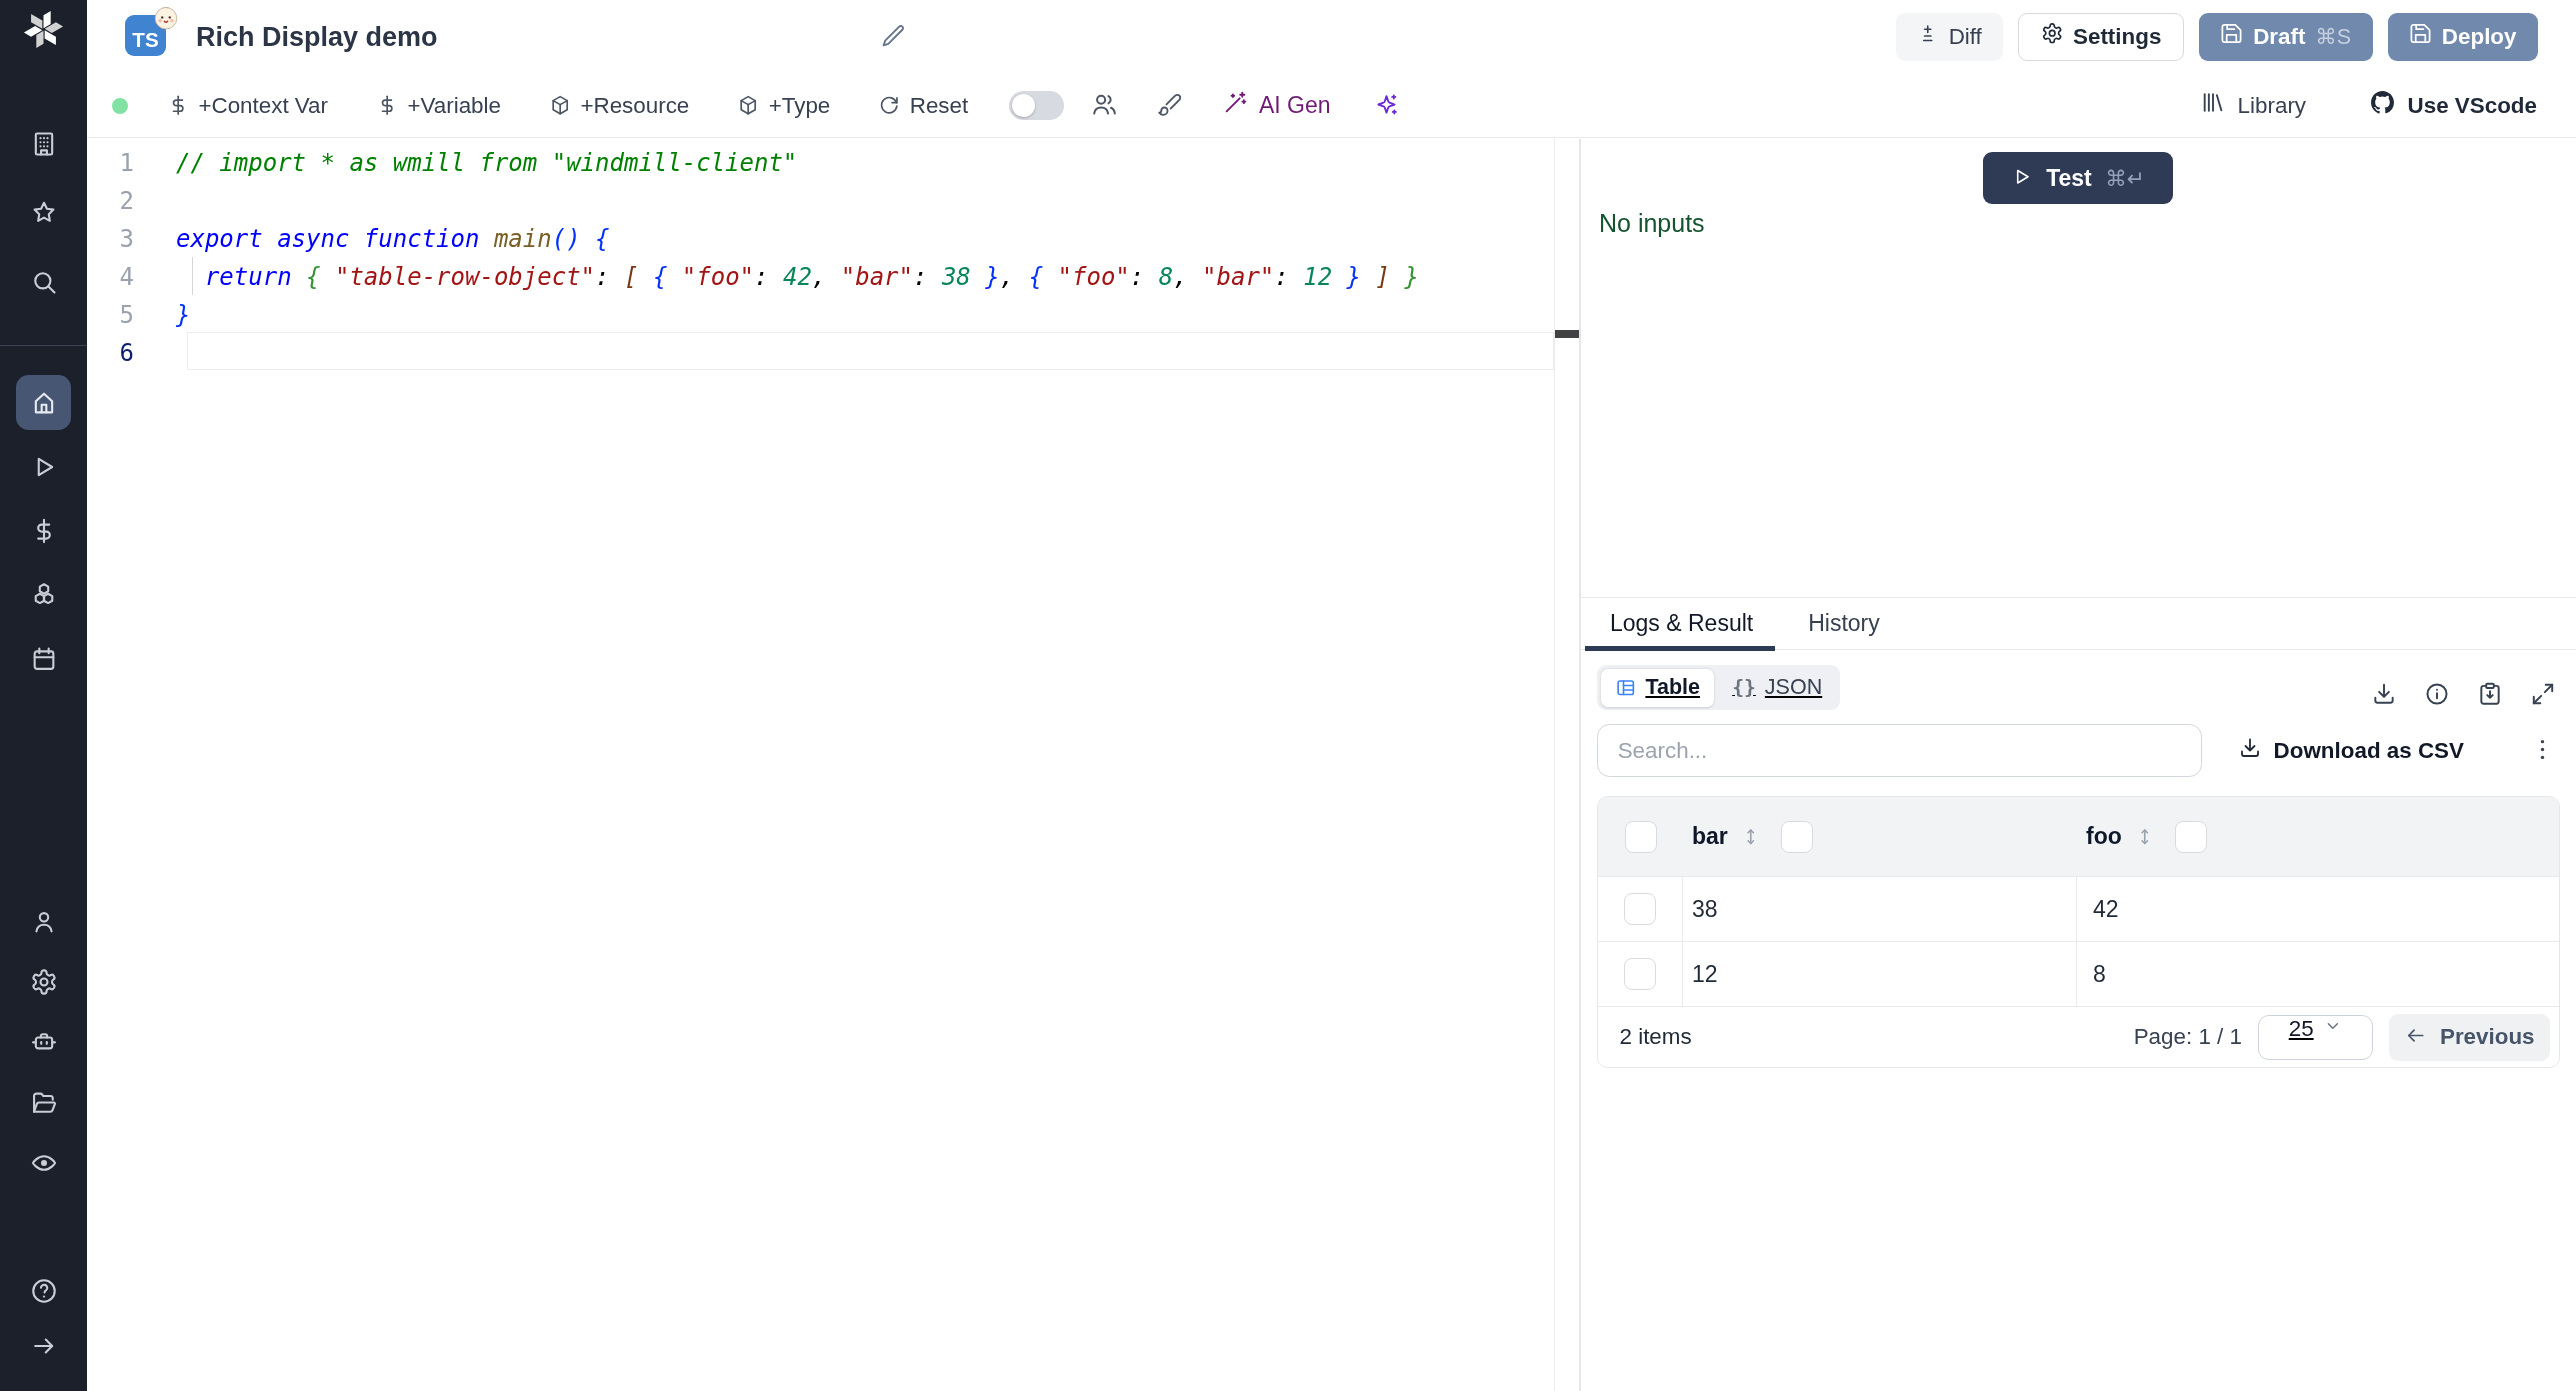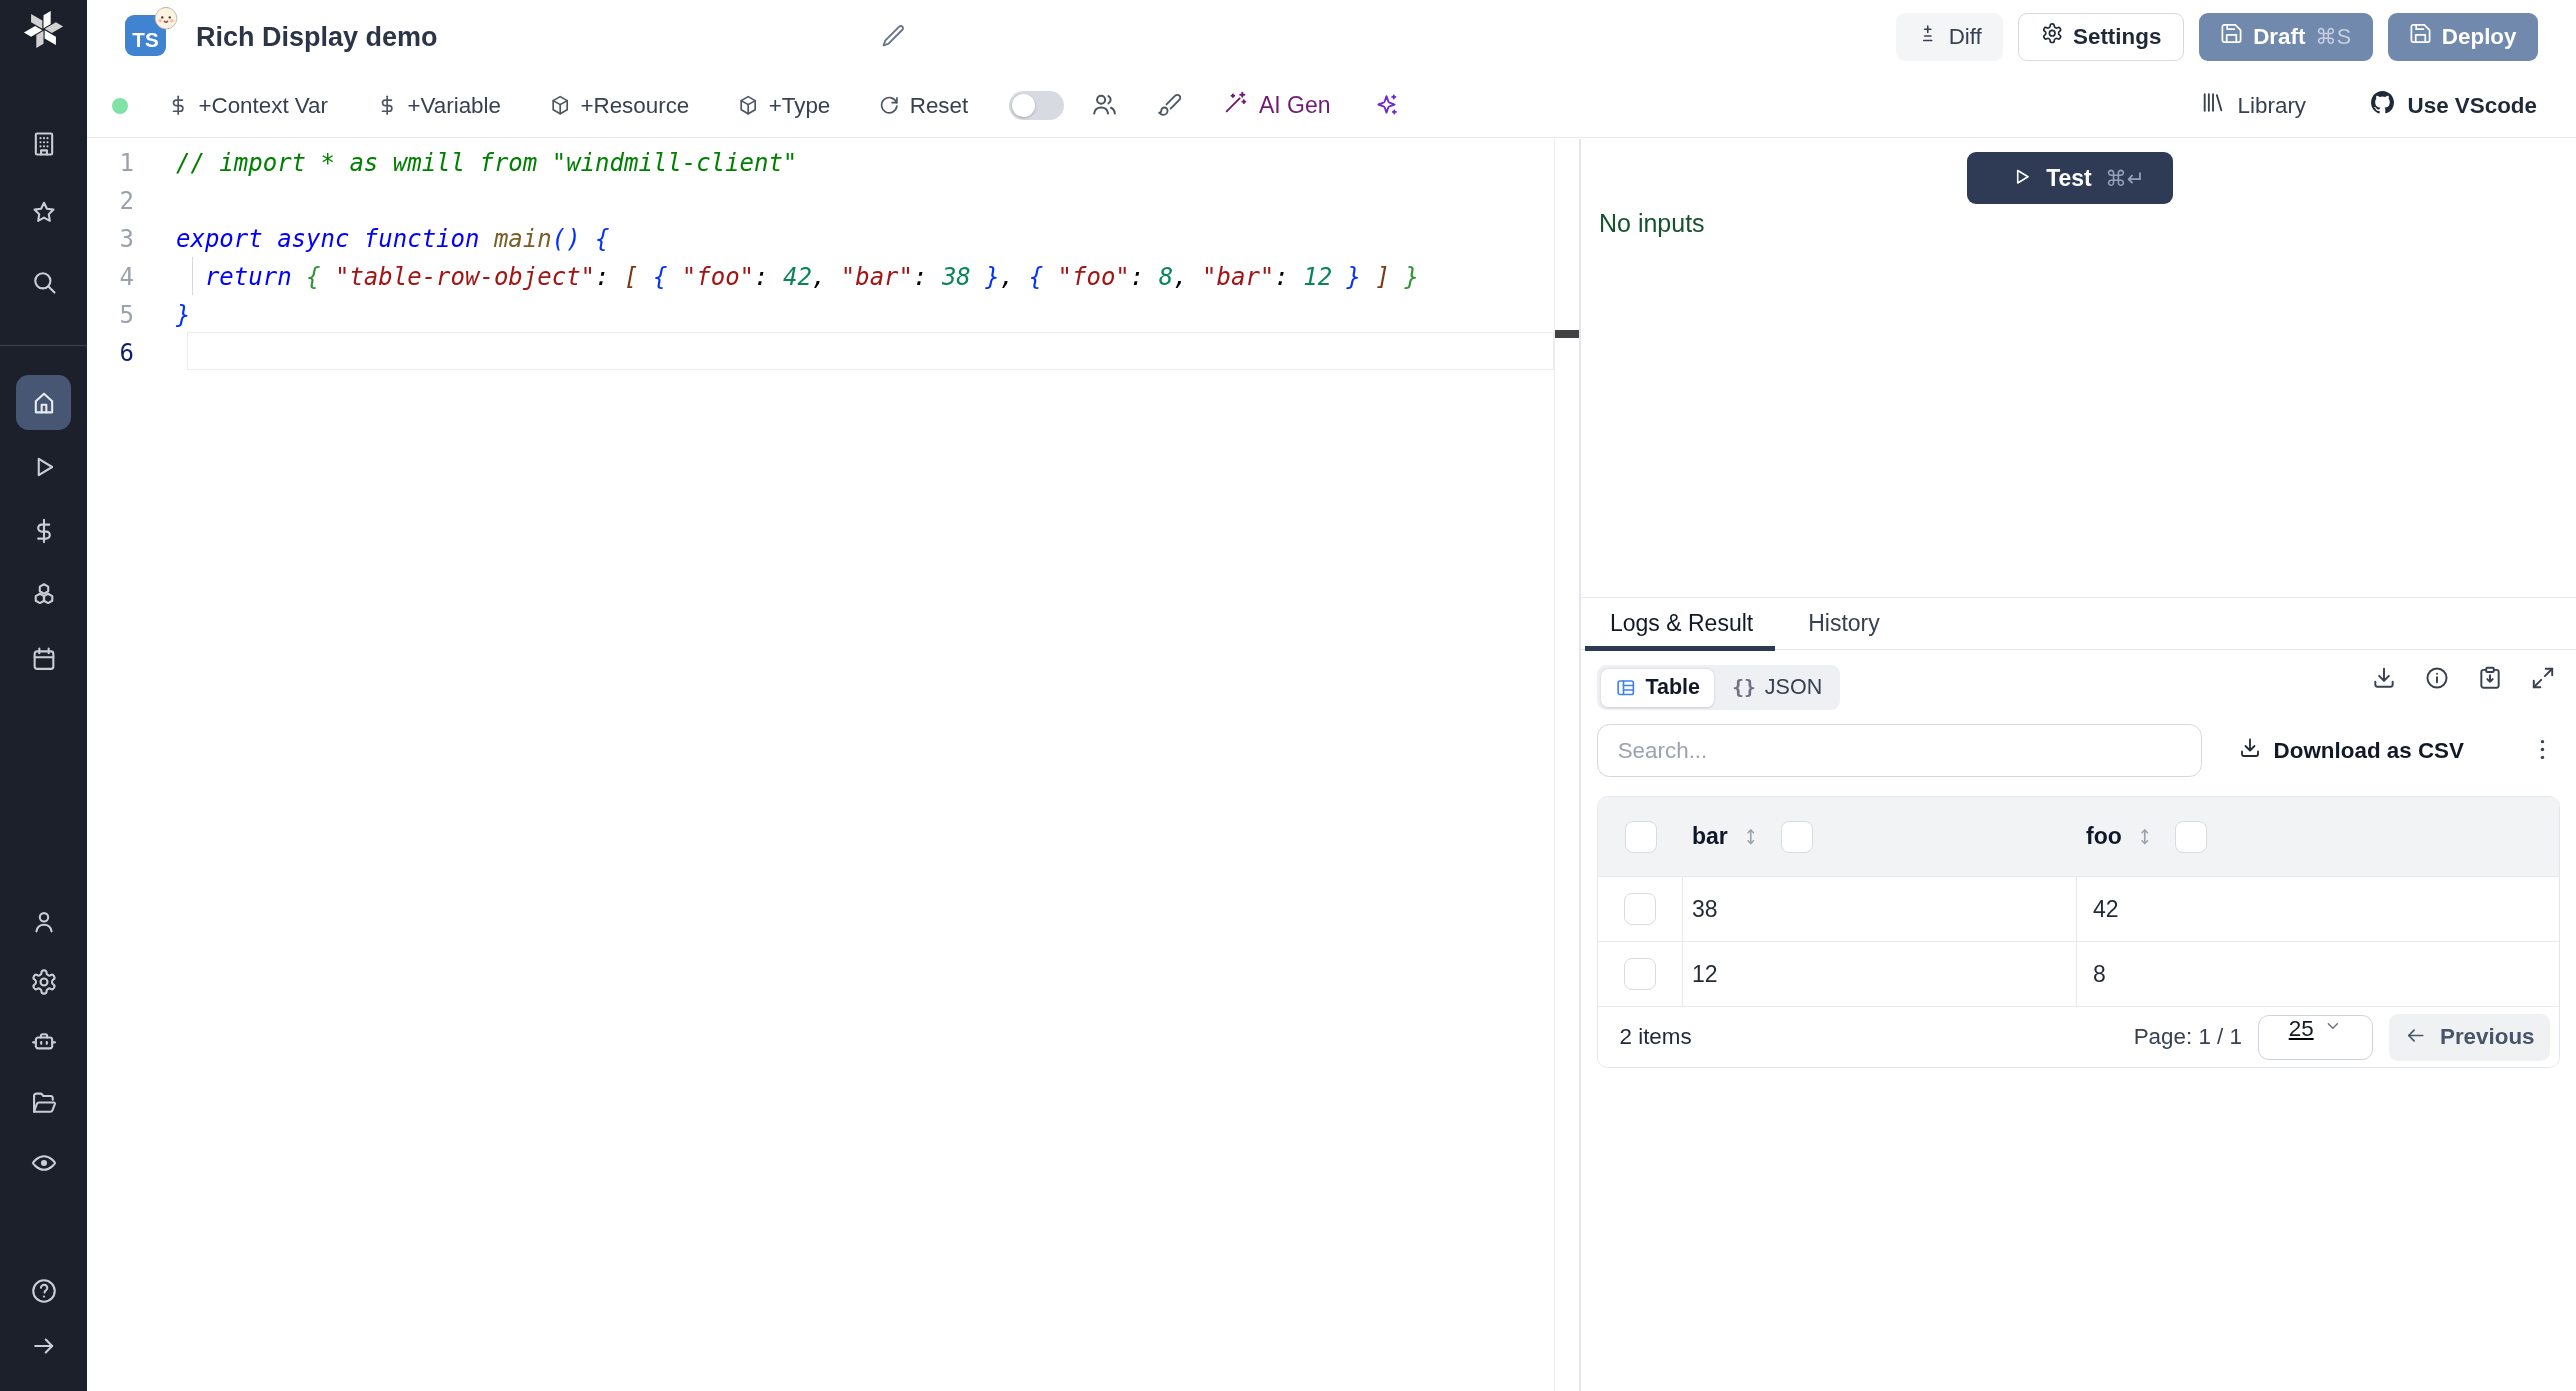--- a/index.html
+++ b/index.html
@@ -58,32 +58,32 @@
   .code{position:absolute;left:89px;top:5.4px;right:27px;font-style:italic;}
   .code .cl{height:38px;line-height:38px;white-space:pre;}
   .indent-guide{position:absolute;left:105px;top:118px;width:0.9px;height:38px;background:#d6d6d6;}
   .cur-line{position:absolute;left:100px;top:193px;width:1367px;height:38px;border:1.8px solid #ececec;box-sizing:border-box;background:#fff;}
   .scroll-gutter{position:absolute;left:1467px;top:0;bottom:0;width:0.9px;background:#ededed;}
   .scroll-mark{position:absolute;left:1468px;top:191px;width:24px;height:8px;background:#424242;}
   .panel-divider{position:absolute;left:1579px;top:139px;bottom:0;width:1.8px;background:#e3e6ea;}
 
   
   .runpanel{position:absolute;left:1581px;top:139px;right:0;bottom:0;background:#fff;}
-  .test-btn{position:absolute;top:13.4px;right:403px;width:190px;height:52px;background:#2f3b55;border-radius:9px;display:flex;align-items:center;justify-content:center;gap:13.4px;color:#fff;padding-left:16px;}
+  .test-btn{position:absolute;top:13.4px;right:403px;width:190px;height:52px;background:#2f3b55;border-radius:9px;display:flex;align-items:center;justify-content:center;gap:13.4px;color:#fff;}
   .test-btn .lbl{font-size:23px;font-weight:700;}
   .test-btn .sc{font-size:21.5px;color:#93a0b8;font-family:"DejaVu Sans",sans-serif;}
   .no-inputs{position:absolute;left:18px;top:70px;font-size:25px;color:#14532d;}
 
   .result{position:absolute;top:458px;left:0;right:0;bottom:0;border-top:0.9px solid #e6e8ec;}
   .tabs-row{position:relative;height:52px;display:flex;align-items:center;padding-left:29px;gap:55px;border-bottom:0.9px solid #e6e8ec;box-sizing:border-box;}
   .tab{font-size:23px;color:#374151;}
   .tab.active{color:#111827;font-weight:500;}
   .tab-underline{position:absolute;left:3.6px;bottom:-1.8px;width:190px;height:4.5px;background:#2d3a53;}
 
-  .controls-row{position:absolute;top:67px;left:16px;right:19.7px;display:flex;align-items:flex-start;justify-content:space-between;}
+  .controls-row{position:absolute;top:67px;left:16px;right:19.7px;display:flex;align-items:flex-end;justify-content:space-between;text-decoration:underline;}
   .segmented{background:#eef0f3;border-radius:9px;padding:3.6px;display:flex;gap:3.6px;}
   .seg-btn{height:38px;display:flex;align-items:center;gap:9px;padding:0 14.3px;border-radius:7.2px;font-size:21.5px;color:#374151;}
   .seg-btn.active{background:#fff;box-shadow:0 0.9px 2.7px rgba(0,0,0,.15);font-weight:600;color:#111827;}
   .seg-btn .braces-txt{font-family:"DejaVu Sans Mono",monospace;font-weight:bold;font-size:19.7px;color:#6b7280;}
   .result-icons{display:flex;align-items:center;gap:27px;color:#374151;}
 
   .search-row{position:absolute;top:126px;left:16px;right:19.7px;display:flex;align-items:center;}
   .search-input{width:605px;height:53px;border:1.3px solid #d3d7de;border-radius:12.5px;padding:0 19.7px;font-size:22.4px;color:#1f2937;box-sizing:border-box;outline:none;font-family:"Liberation Sans",sans-serif;}
   .search-input::placeholder{color:#9ca3af;}
   .csv-btn{margin-left:36px;display:flex;align-items:center;gap:11.6px;color:#111827;font-size:22.4px;font-weight:600;}

